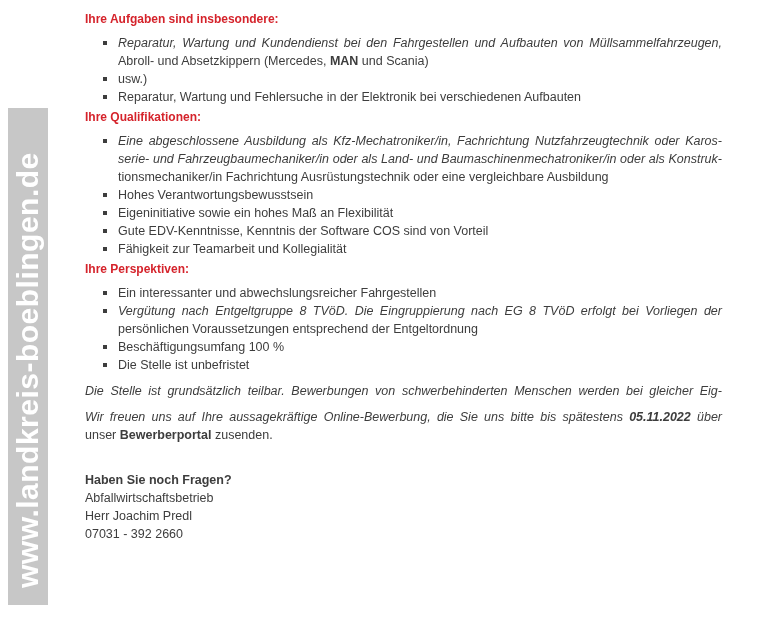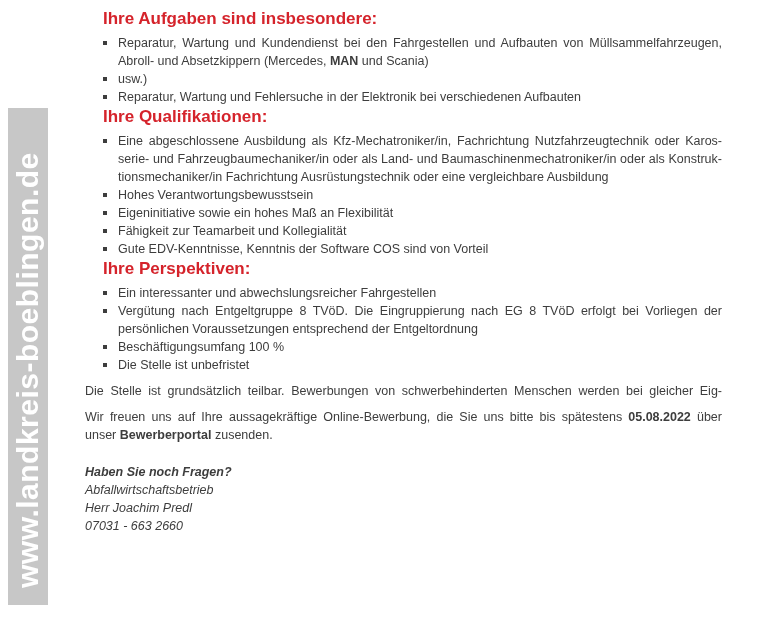--- a/index.html
+++ b/index.html
@@ -21,36 +21,36 @@
     position:absolute;left:8px;top:588px;
     transform:rotate(-90deg);transform-origin:0 0;
     white-space:nowrap;
     font-size:30px;line-height:40px;font-weight:bold;
     letter-spacing:.5px;
     color:var(--bar_text,#ffffff);
   }
   
   .content{position:absolute;left:85px;top:8px;width:637px;}
   .section-heading{
-    font-size:17px;line-height:22px;font-weight:bold;
+    font-size:12px;line-height:22px;font-weight:bold;
     color:var(--heading_red,#d5232b);
-    margin:0 0 4px 18px;
+    margin:0 0 4px 0;
   }
   .job-section{margin:0;}
   .bullet-item{display:flex;align-items:flex-start;}
   .bullet-marker{
     flex:none;width:4px;height:4px;margin:7px 11px 0 18px;
     background:var(--body_text,#3d3d3d);
   }
   .bullet-content{flex:1;min-width:0;}
   .line{white-space:normal;}
-  .line.justify{text-align:justify;text-align-last:justify;}
+  .line.justify{text-align:justify;text-align-last:justify;font-style:italic;}
   .b{font-weight:bold;}
   .paragraph{margin-top:8px;}
-  .contact{margin-top:19px;font-style:italic;}
+  .contact{margin-top:27px;}
 </style>
 </head>
 <body>
 
 <div class="page">
   <div class="wm-bar"></div>
   <div class="wm-text">www.landkreis-boeblingen.de</div>
 
   <div class="content">
     <div>
@@ -97,27 +97,27 @@
             </div>
             <div class="bullet-item">
               <span class="bullet-marker"></span>
               <div class="bullet-content">
                 <div class="line"><span>Eigeninitiative sowie ein hohes Maß an Flexibilität</span></div>
               </div>
             </div>
             <div class="bullet-item">
               <span class="bullet-marker"></span>
               <div class="bullet-content">
-                <div class="line"><span>Fähigkeit zur Teamarbeit und Kollegialität</span></div>
+                <div class="line"><span>Gute EDV-Kenntnisse, Kenntnis der Software COS sind von Vorteil</span></div>
               </div>
             </div>
             <div class="bullet-item">
               <span class="bullet-marker"></span>
               <div class="bullet-content">
-                <div class="line"><span>Gute EDV-Kenntnisse, Kenntnis der Software COS sind von Vorteil</span></div>
+                <div class="line"><span>Fähigkeit zur Teamarbeit und Kollegialität</span></div>
               </div>
             </div>
           </div>
         </section>
         <section class="job-section">
           <div class="section-heading">Ihre Perspektiven:</div>
           <div class="bullet-list">
             <div class="bullet-item">
               <span class="bullet-marker"></span>
               <div class="bullet-content">
@@ -144,24 +144,24 @@
               </div>
             </div>
           </div>
         </section>
       </div>
     <div>
         <div class="paragraph">
           <div class="line justify"><span>Die Stelle ist grundsätzlich teilbar. Bewerbungen von schwerbehinderten Menschen werden bei gleicher Eig-</span></div>
         </div>
         <div class="paragraph">
-          <div class="line justify"><span>Wir freuen uns auf Ihre aussagekräftige Online-Bewerbung, die Sie uns bitte bis spätestens </span><span class="b">05.08.2022</span><span> über</span></div>
+          <div class="line justify"><span>Wir freuen uns auf Ihre aussagekräftige Online-Bewerbung, die Sie uns bitte bis spätestens </span><span class="b">05.11.2022</span><span> über</span></div>
           <div class="line"><span>unser </span><span class="b">Bewerberportal</span><span> zusenden.</span></div>
         </div>
       </div>
     <div class="contact">
         <div class="line"><span class="b">Haben Sie noch Fragen?</span></div>
         <div class="line"><span>Abfallwirtschaftsbetrieb</span></div>
         <div class="line"><span>Herr Joachim Predl</span></div>
-        <div class="line"><span>07031 - 663 2660</span></div>
+        <div class="line"><span>07031 - 392 2660</span></div>
       </div>
   </div>
 </div>
 
 </body></html>

